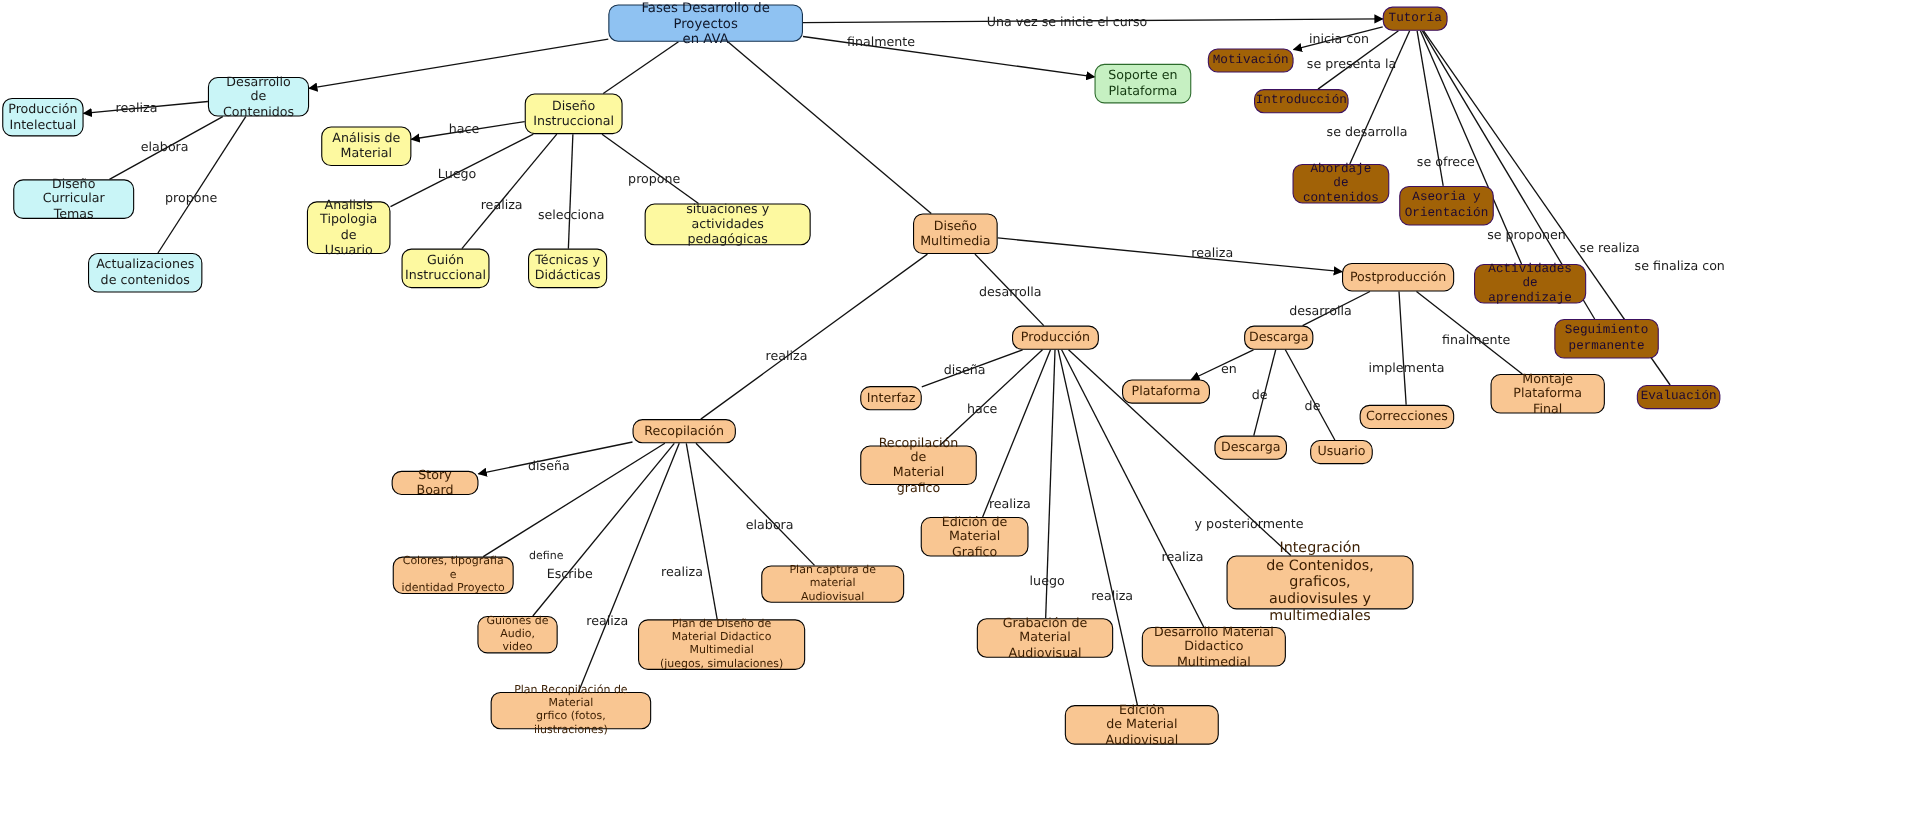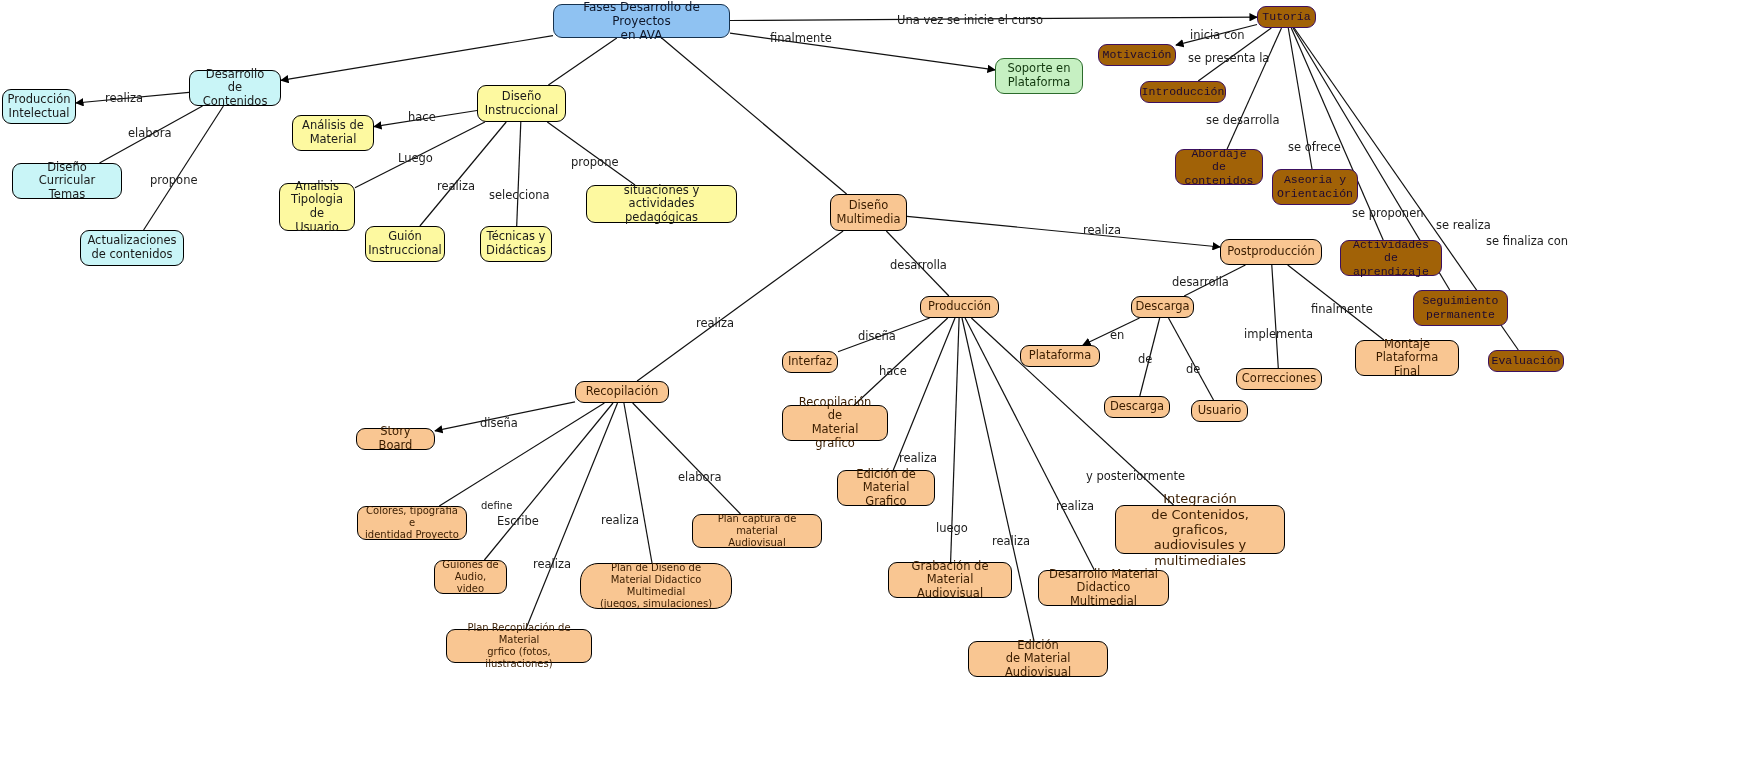--- a/index.html
+++ b/index.html
@@ -152,21 +152,21 @@
 de Contenidos, graficos,
 audiovisules y multimediales</div>
       <div class="node n-orange" style="left: 575px; top: 381px; width: 94px; height: 22px; font-size: 11.5px;">Recopilación</div>
       <div class="node n-orange" style="left: 356px; top: 428px; width: 79px; height: 22px; font-size: 11.5px;">Story Board</div>
       <div class="node n-orange" style="left: 357px; top: 506px; width: 110px; height: 34px; font-size: 10px;">Colores, tipografia e
 identidad Proyecto</div>
       <div class="node n-orange" style="left: 434px; top: 560px; width: 73px; height: 34px; font-size: 10px;">Guiones de
 Audio, video</div>
       <div class="node n-orange" style="left: 446px; top: 629px; width: 146px; height: 34px; font-size: 10px;">Plan Recopilación de Material
 grfico (fotos, ilustraciones)</div>
-      <div class="node n-orange" style="left: 580px; top: 563px; width: 152px; height: 46px; font-size: 10px; border-radius: 18px;">Plan de Diseño de
+      <div class="node n-orange" style="left: 580px; top: 563px; width: 152px; height: 46px; font-size: 10px;">Plan de Diseño de
 Material Didactico Multimedial
 (juegos, simulaciones)</div>
       <div class="node n-orange" style="left: 692px; top: 514px; width: 130px; height: 34px; font-size: 10px;">Plan captura de material
 Audiovisual</div>
     </div>
   <div id="labels-layer">
       <div class="elabel" style="left: 897px; top: 13px; font-size: 11.5px; text-align: center;">Una vez se inicie el curso</div>
       <div class="elabel" style="left: 770px; top: 31px; font-size: 11.5px;">finalmente</div>
       <div class="elabel" style="left: 1190px; top: 28px; font-size: 11.5px;">inicia con</div>
       <div class="elabel" style="left: 1188px; top: 51px; font-size: 11.5px;">se presenta la</div>

